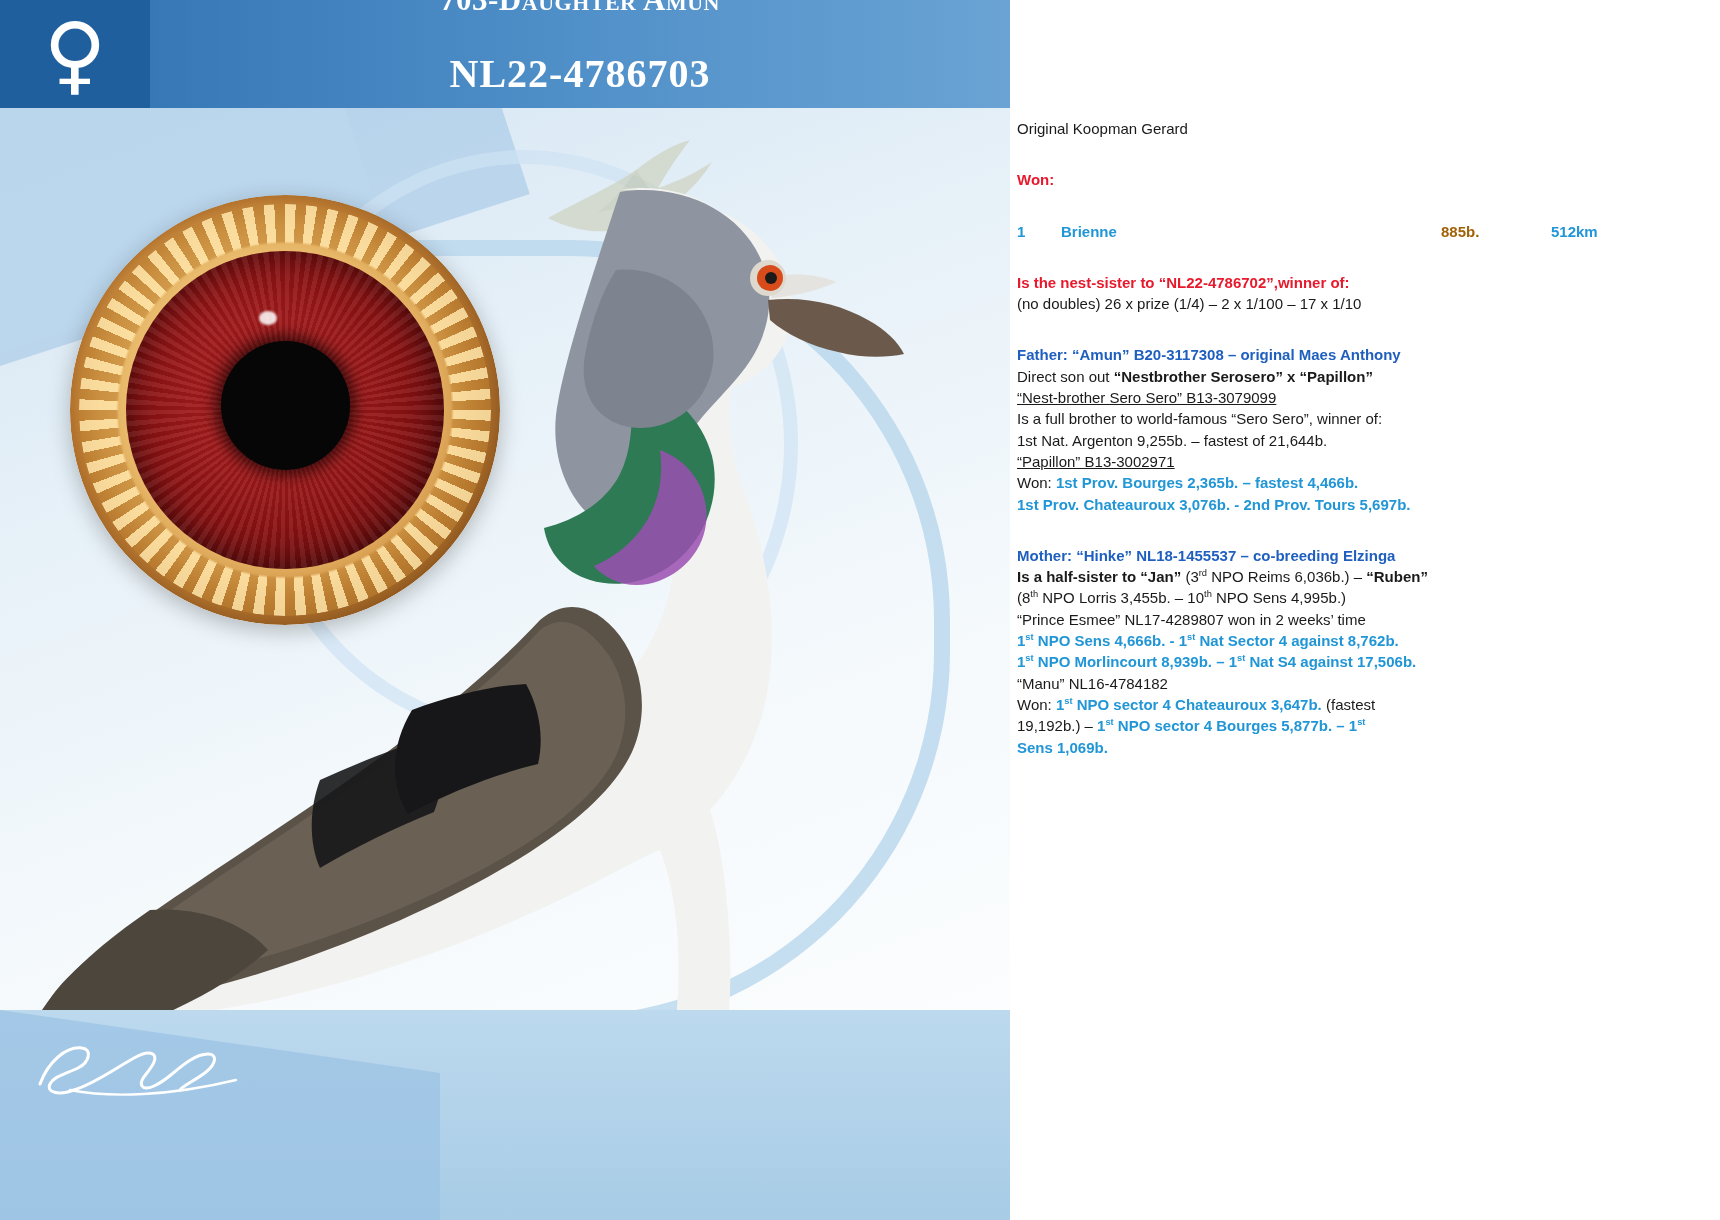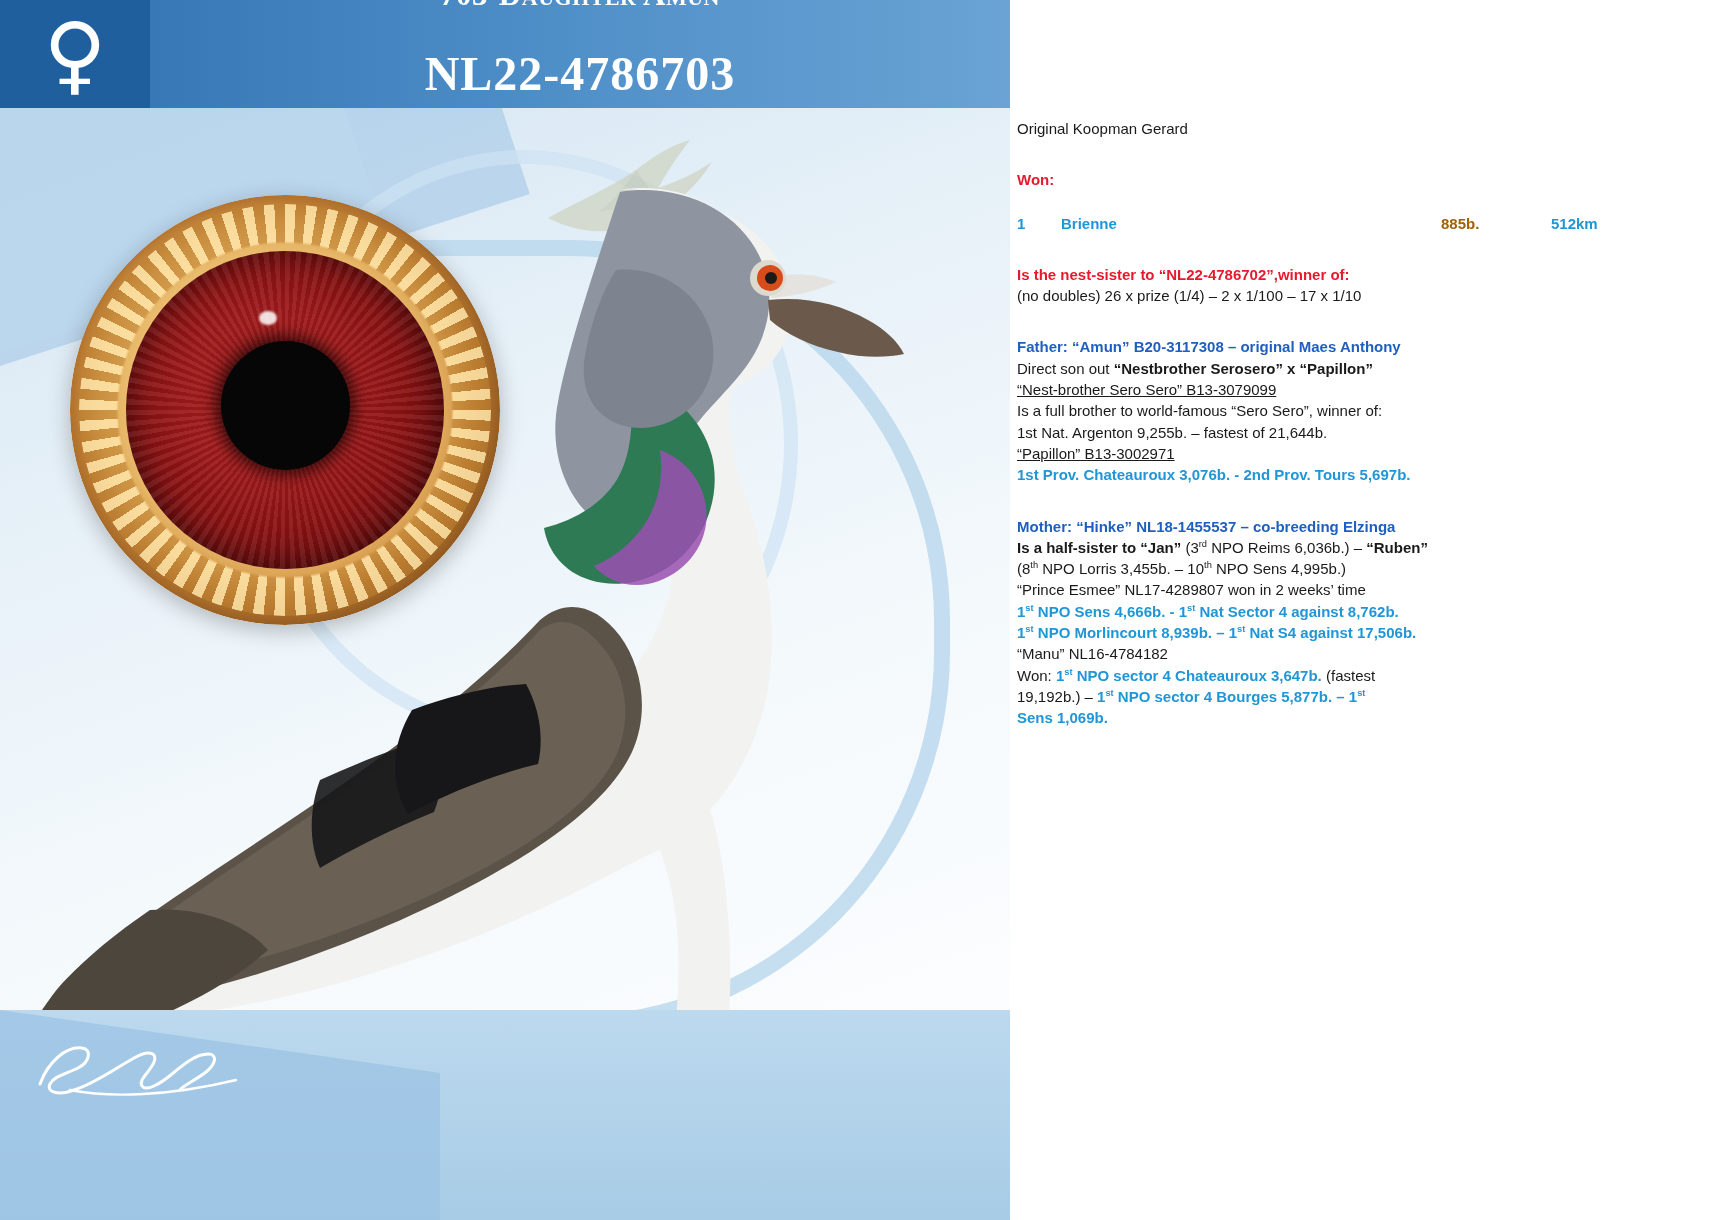--- a/index.html
+++ b/index.html
@@ -70,21 +70,21 @@
     color:#ffffff;text-align:center;gap:34px;
   }
   .banner-title{
     font-family:"Liberation Serif", serif;
     font-size:31px;font-weight:bold;letter-spacing:.5px;
     font-variant:small-caps;
     line-height:1.05;
   }
   .banner-ring{
     font-family:"Liberation Serif", serif;
-    font-size:48px;font-weight:bold;letter-spacing:1px;line-height:1.1;
+    font-size:40px;font-weight:bold;letter-spacing:1px;line-height:1.1;
     margin-top:2px;
   }
   
   .dove{
     position:absolute;left:540px;top:130px;width:200px;height:130px;
     opacity:.55;
   }
   
   .eye-wrap{
     position:absolute;left:70px;top:195px;width:430px;height:430px;
@@ -144,21 +144,21 @@
   .blk{margin-bottom:0;}
   .sp-sm{height:22px;}
   .sp-md{height:30px;}
   .red{color:#e8192c;font-weight:bold;}
   .blue{color:#2196d6;font-weight:bold;}
   .navy{color:#1f5fbf;font-weight:bold;}
   .bold{font-weight:bold;}
   .ul{text-decoration:underline;}
   .row-won{display:flex;align-items:baseline;}
   .row-won .c1{width:44px;color:#2196d6;font-weight:bold;}
-  .row-won .c2{width:380px;color:#2196d6;font-weight:bold;}
+  .row-won .c2{width:380px;color:#2196d6;font-weight:bold;margin-top:8px;}
   .row-won .c3{width:110px;color:#a16207;font-weight:bold;}
   .row-won .c4{color:#2196d6;font-weight:bold;}
   sup{font-size:.62em;vertical-align:super;line-height:0;}
 </style>
 </head>
 <body>
 
 <div id="page">
 
   <div class="left-panel">
@@ -280,20 +280,24 @@
       <div class="sp-md"></div>
 
       <div class="blk navy">Father: “Amun” B20-3117308 – original Maes Anthony</div>
       <div class="blk">
         <span>Direct son out </span><span class="bold">“Nestbrother Serosero” x “Papillon”</span>
       </div>
       <div class="blk ul">“Nest-brother Sero Sero” B13-3079099</div>
       <div class="blk">Is a full brother to world-famous “Sero Sero”, winner of:</div>
       <div class="blk">1st Nat. Argenton 9,255b. – fastest of 21,644b.</div>
       <div class="blk ul">“Papillon” B13-3002971</div>
+      <div class="blk">
+        <span>Won:</span>
+        <span class="blue">1st Prov. Bourges 2,365b. – fastest 4,466b.</span>
+      </div>
       <div class="blk blue">1st Prov. Chateauroux 3,076b. - 2nd Prov. Tours 5,697b.</div>
 
       <div class="sp-md"></div>
 
       <div class="blk navy">Mother: “Hinke” NL18-1455537 – co-breeding Elzinga</div>
       <div class="blk">
         <span class="bold">Is a half-sister to “Jan”</span><span> (3</span><sup>rd</sup><span> NPO Reims 6,036b.) – </span><span class="bold">“Ruben”</span>
       </div>
       <div class="blk">
         <span>(8</span><sup>th</sup><span> NPO Lorris 3,455b. – 10</span><sup>th</sup><span> NPO Sens 4,995b.)</span>

